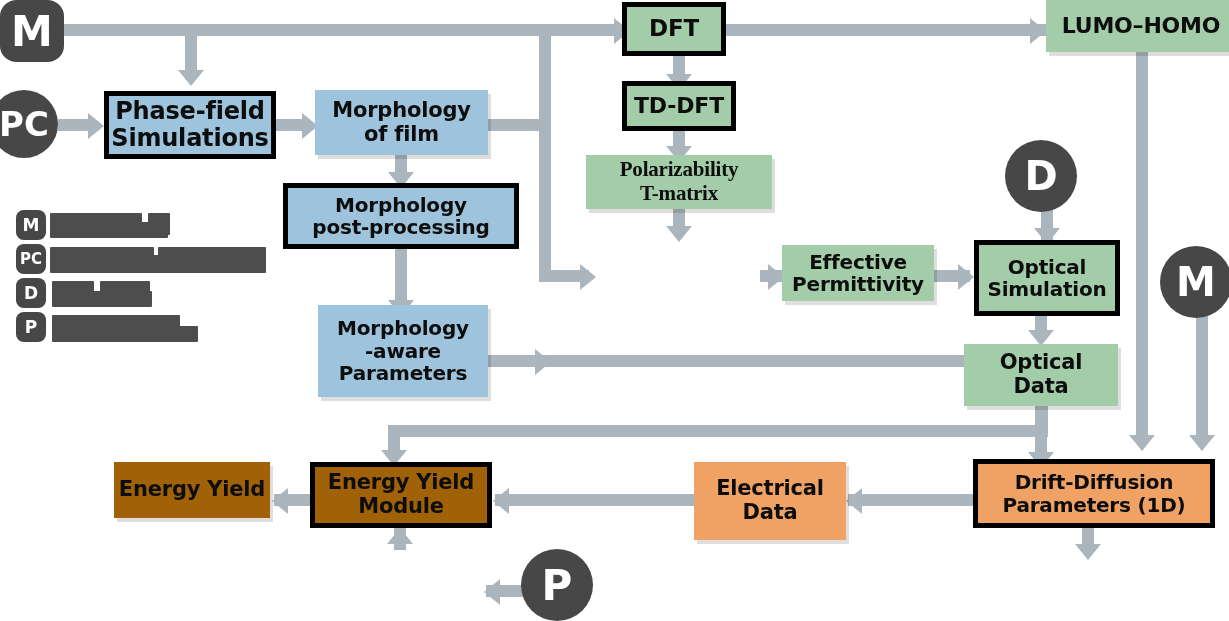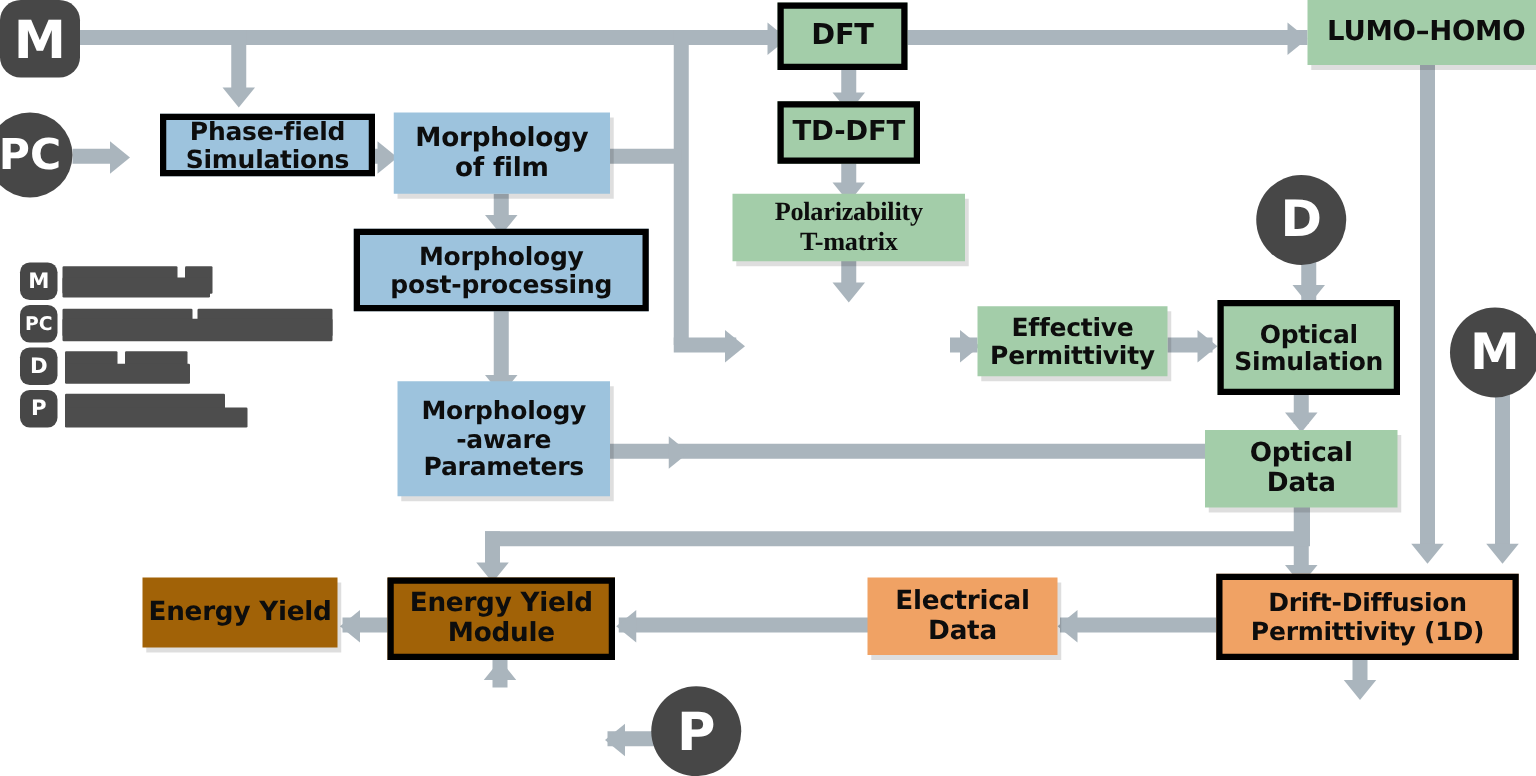--- a/index.html
+++ b/index.html
@@ -177,21 +177,21 @@
   <div class="node green bordered" style="left:974px;top:240px;width:146px;height:76px;font-size:20px;white-space:pre-line;">
     <span>Optical
 Simulation</span>
   </div>
 
   <div class="node green" style="left:964px;top:344px;width:154px;height:62px;font-size:21px;white-space:pre-line;">
     <span>Optical
 Data</span>
   </div>
 
-  <div class="node blue bordered" style="left:104px;top:91px;width:172px;height:50px;font-size:20px;white-space:pre-line;margin-left:24px;">
+  <div class="node blue bordered" style="left:104px;top:91px;width:172px;height:68px;font-size:24px;white-space:pre-line;">
     <span>Phase-field
 Simulations</span>
   </div>
 
   <div class="node blue" style="left:315px;top:90px;width:173px;height:65px;font-size:21px;white-space:pre-line;">
     <span>Morphology
 of film</span>
   </div>
 
   <div class="node blue bordered" style="left:283px;top:183px;width:236px;height:66px;font-size:20px;white-space:pre-line;">
@@ -208,28 +208,28 @@
   <div class="node pink" style="left:114px;top:462px;width:156px;height:56px;font-size:21px;">
     <span>Energy Yield</span>
   </div>
 
   <div class="node pink bordered" style="left:310px;top:462px;width:182px;height:66px;font-size:21px;white-space:pre-line;">
     <span>Energy Yield
 Module</span>
   </div>
 
 
-  <div class="node orange" style="left:694px;top:462px;width:152px;height:62px;font-size:21px;white-space:pre-line;">
+  <div class="node orange" style="left:694px;top:462px;width:152px;height:78px;font-size:21px;white-space:pre-line;">
     <span>Electrical
 Data</span>
   </div>
 
   <div class="node orange bordered" style="left:973px;top:459px;width:242px;height:69px;font-size:20px;white-space:pre-line;">
     <span>Drift-Diffusion
-Permittivity (1D)</span>
+Parameters (1D)</span>
   </div>
 
 
   <div class="badge round" style="left:0px;top:0px;width:64px;height:62px;font-size:42px;">
     <span>M</span>
   </div>
 
   <div class="badge circ" style="left:-10px;top:90px;width:68px;height:68px;font-size:34px;">
     <span>PC</span>
   </div>

